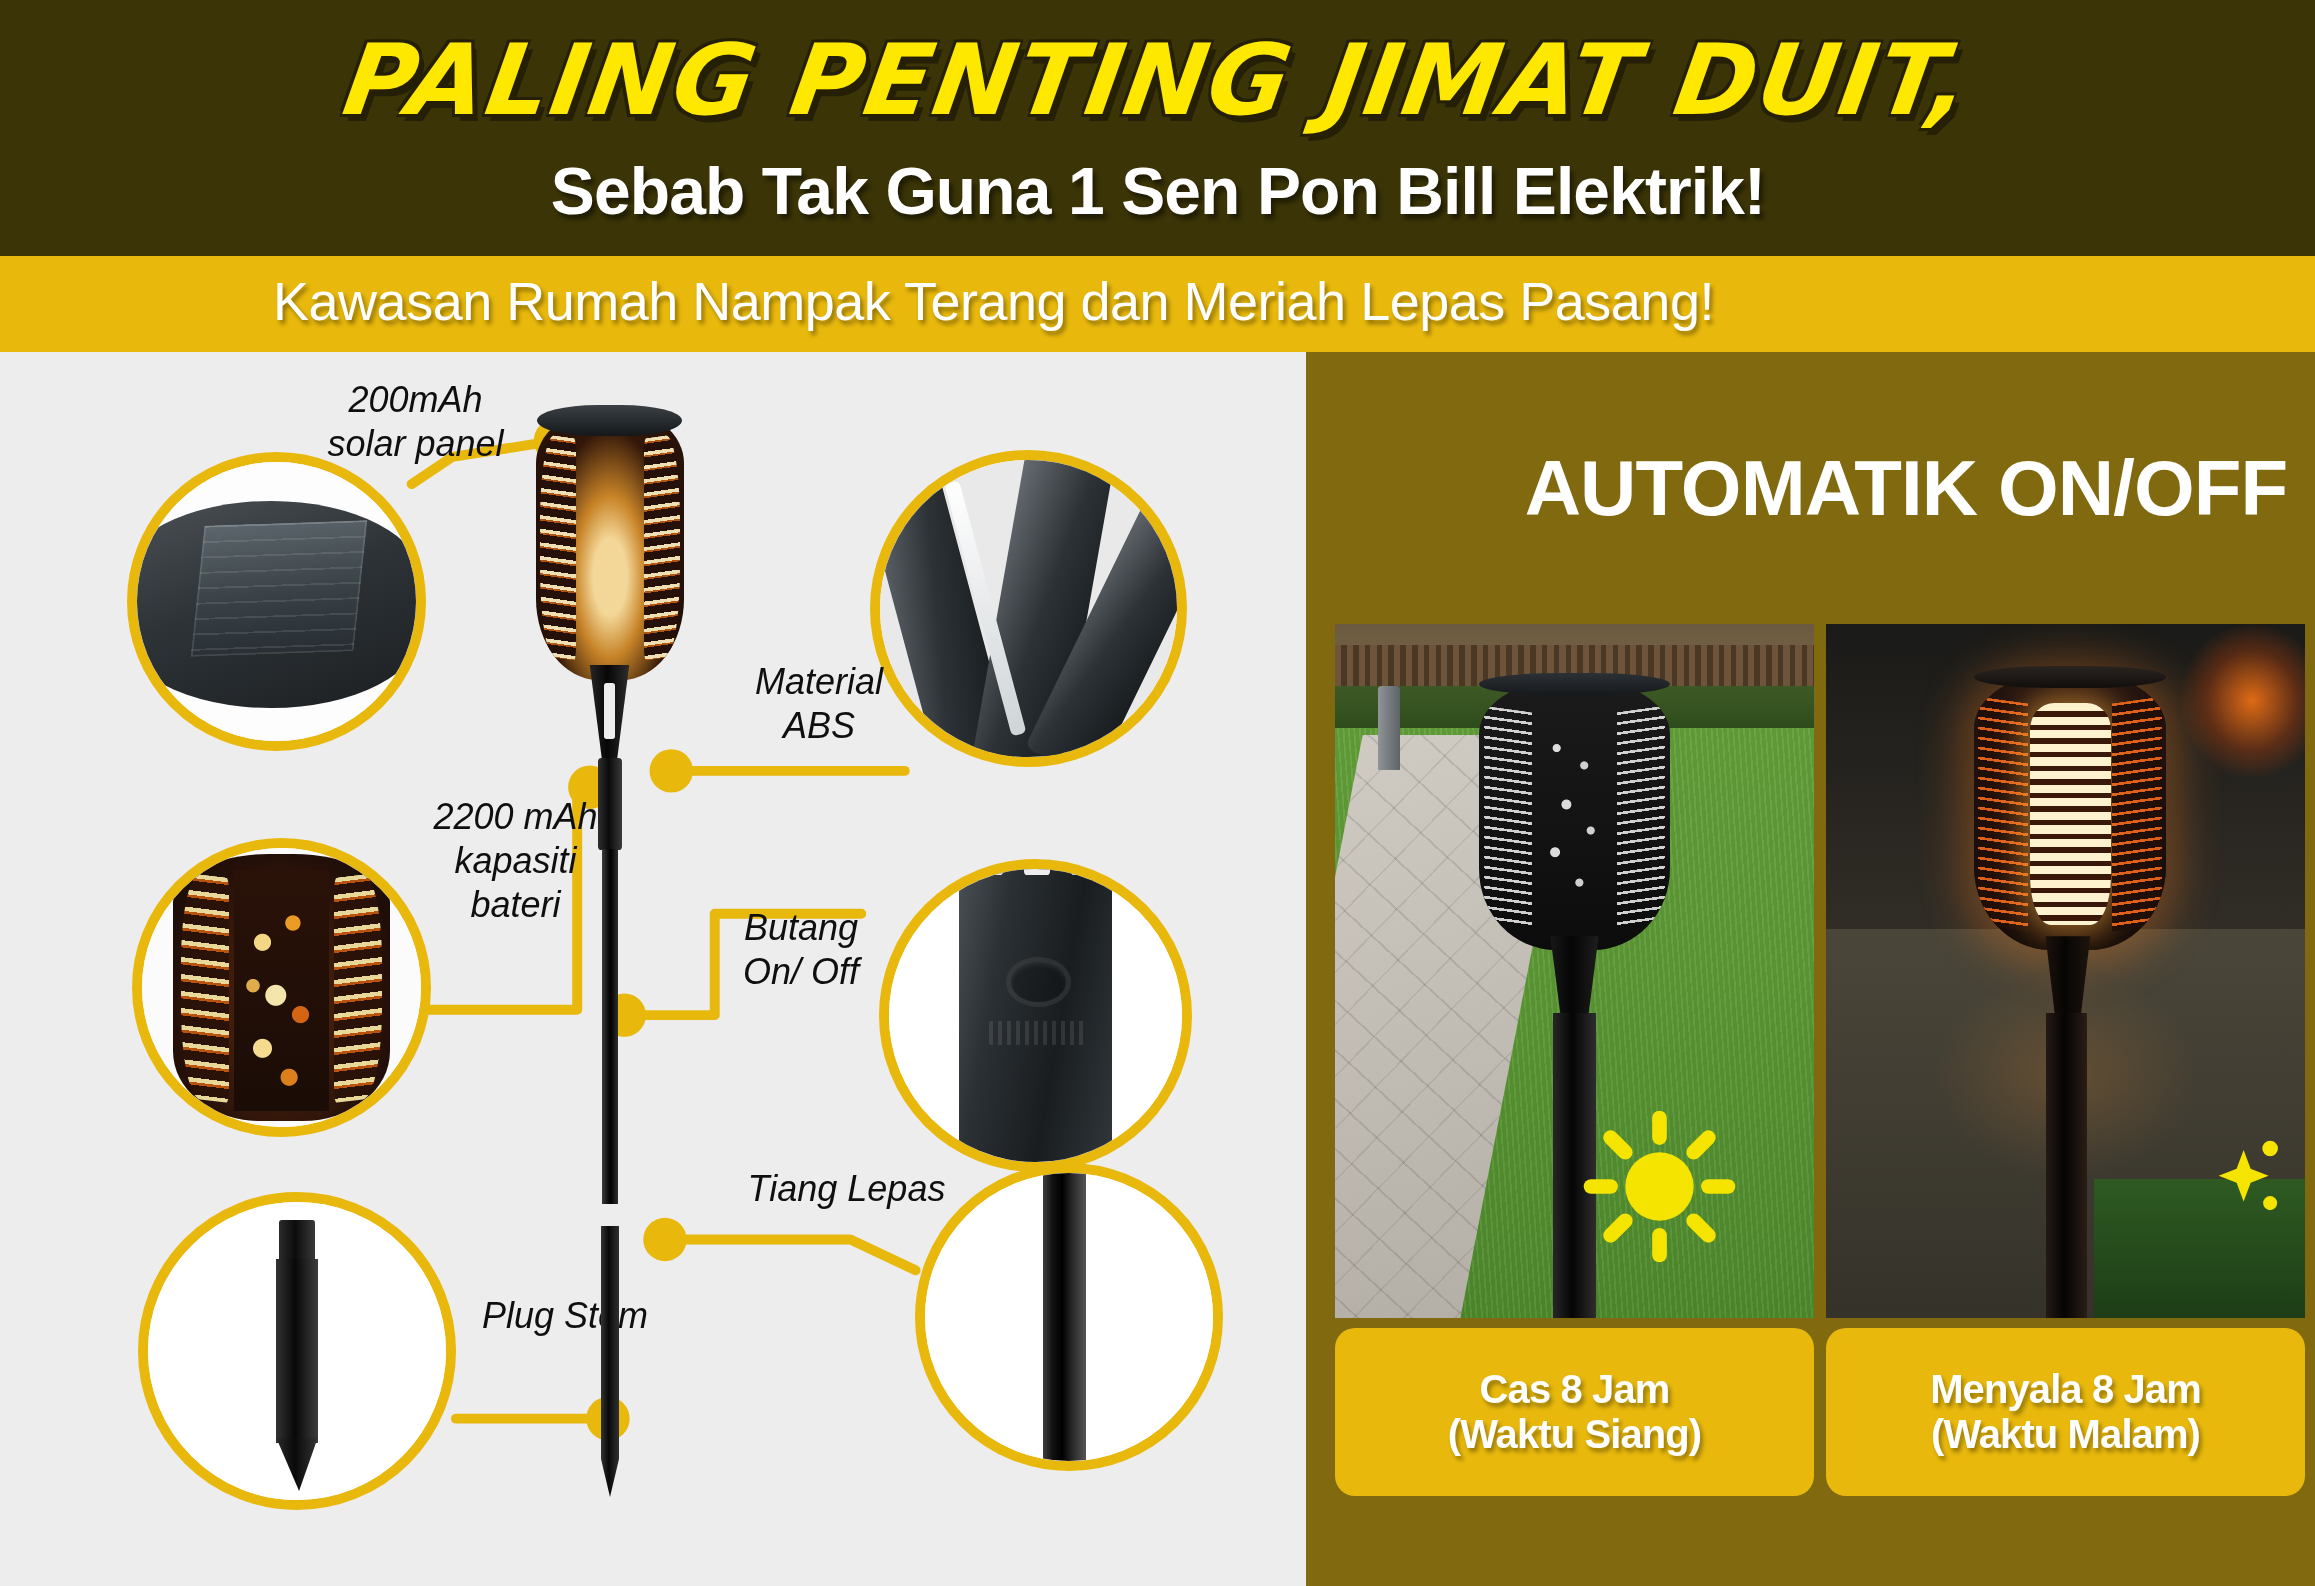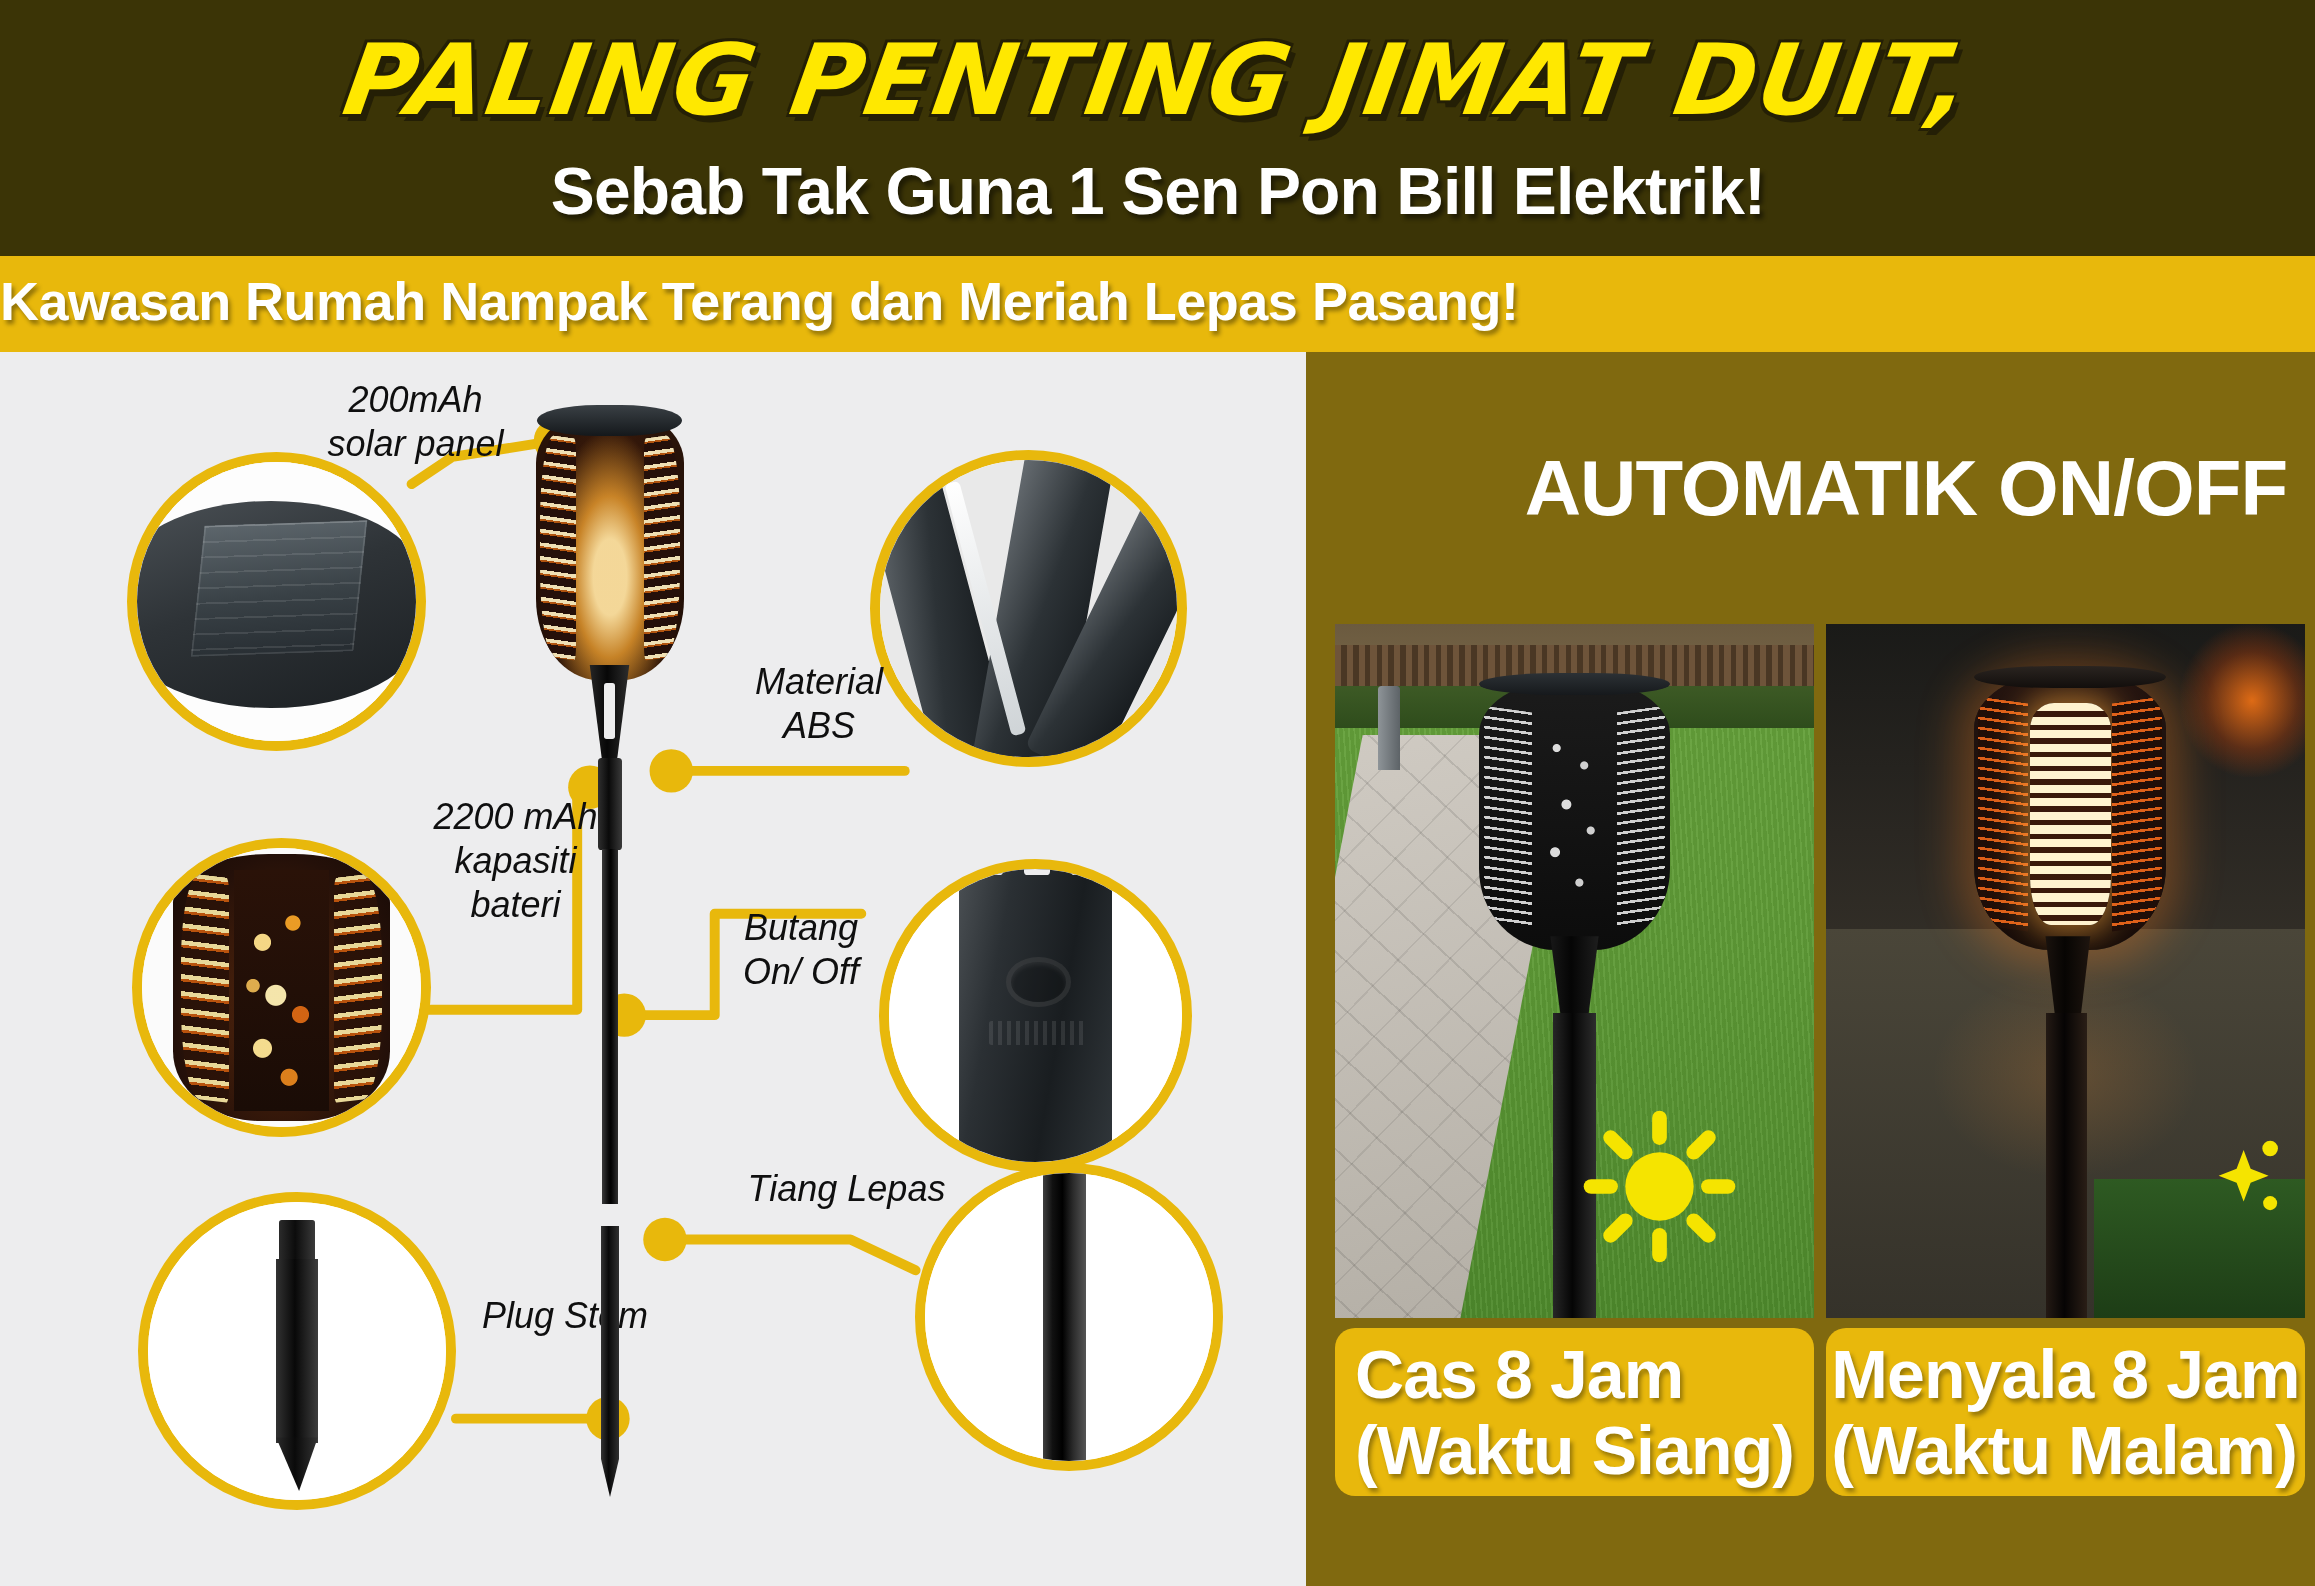--- a/index.html
+++ b/index.html
@@ -28,22 +28,22 @@
     font-size:66px; font-weight:bold; color:#ffffff; line-height:1;
     letter-spacing:-0.9px;
     text-shadow: 3.6px 4.5px 4.5px rgba(0,0,0,.45);
     white-space:nowrap;
   }
   .band-yellow {
     position:absolute; left:0; top:256px; width:2316px; height:96px;
     background:#E8B80C;
   }
   .band-yellow-text {
-    position:absolute; left:0; top:270px; width:1987px; text-align:left;
-    font-size:54px; font-weight:bold; color:#ffffff; letter-spacing:-0.5px;
+    position:absolute; left:0; top:270px; width:1987px; text-align:center;
+    font-size:54px; font-weight:normal; color:#ffffff; letter-spacing:-0.5px;
     text-shadow: 2.7px 3.6px 4.5px rgba(0,0,0,.38);
     white-space:nowrap;
   }
 
   
   .left-panel {
     position:absolute; left:0; top:352px; width:1306px; height:1235px;
     background:#EDEDEE;
   }
   .right-panel {
@@ -360,21 +360,21 @@
 
   
   .cap-box {
     position:absolute; top:1328px; width:479px; height:168px;
     background:#E8B80C; border-radius:20px;
     display:flex; align-items:center; justify-content:center;
   }
   .cap-day  { left:1335px; }
   .cap-night{ left:1826px; }
   .cap-text {
-    font-size:68px; font-weight:bold; color:#ffffff; text-align:left;
+    font-size:40px; font-weight:bold; color:#ffffff; text-align:center;
     line-height:1.12; letter-spacing:-0.9px; white-space:pre-line;
     text-shadow:2.7px 3.6px 4.5px rgba(0,0,0,.35);
   }
 </style>
 </head>
 <body>
 
 <div id="page">
 
   <div class="band-dark"></div>

